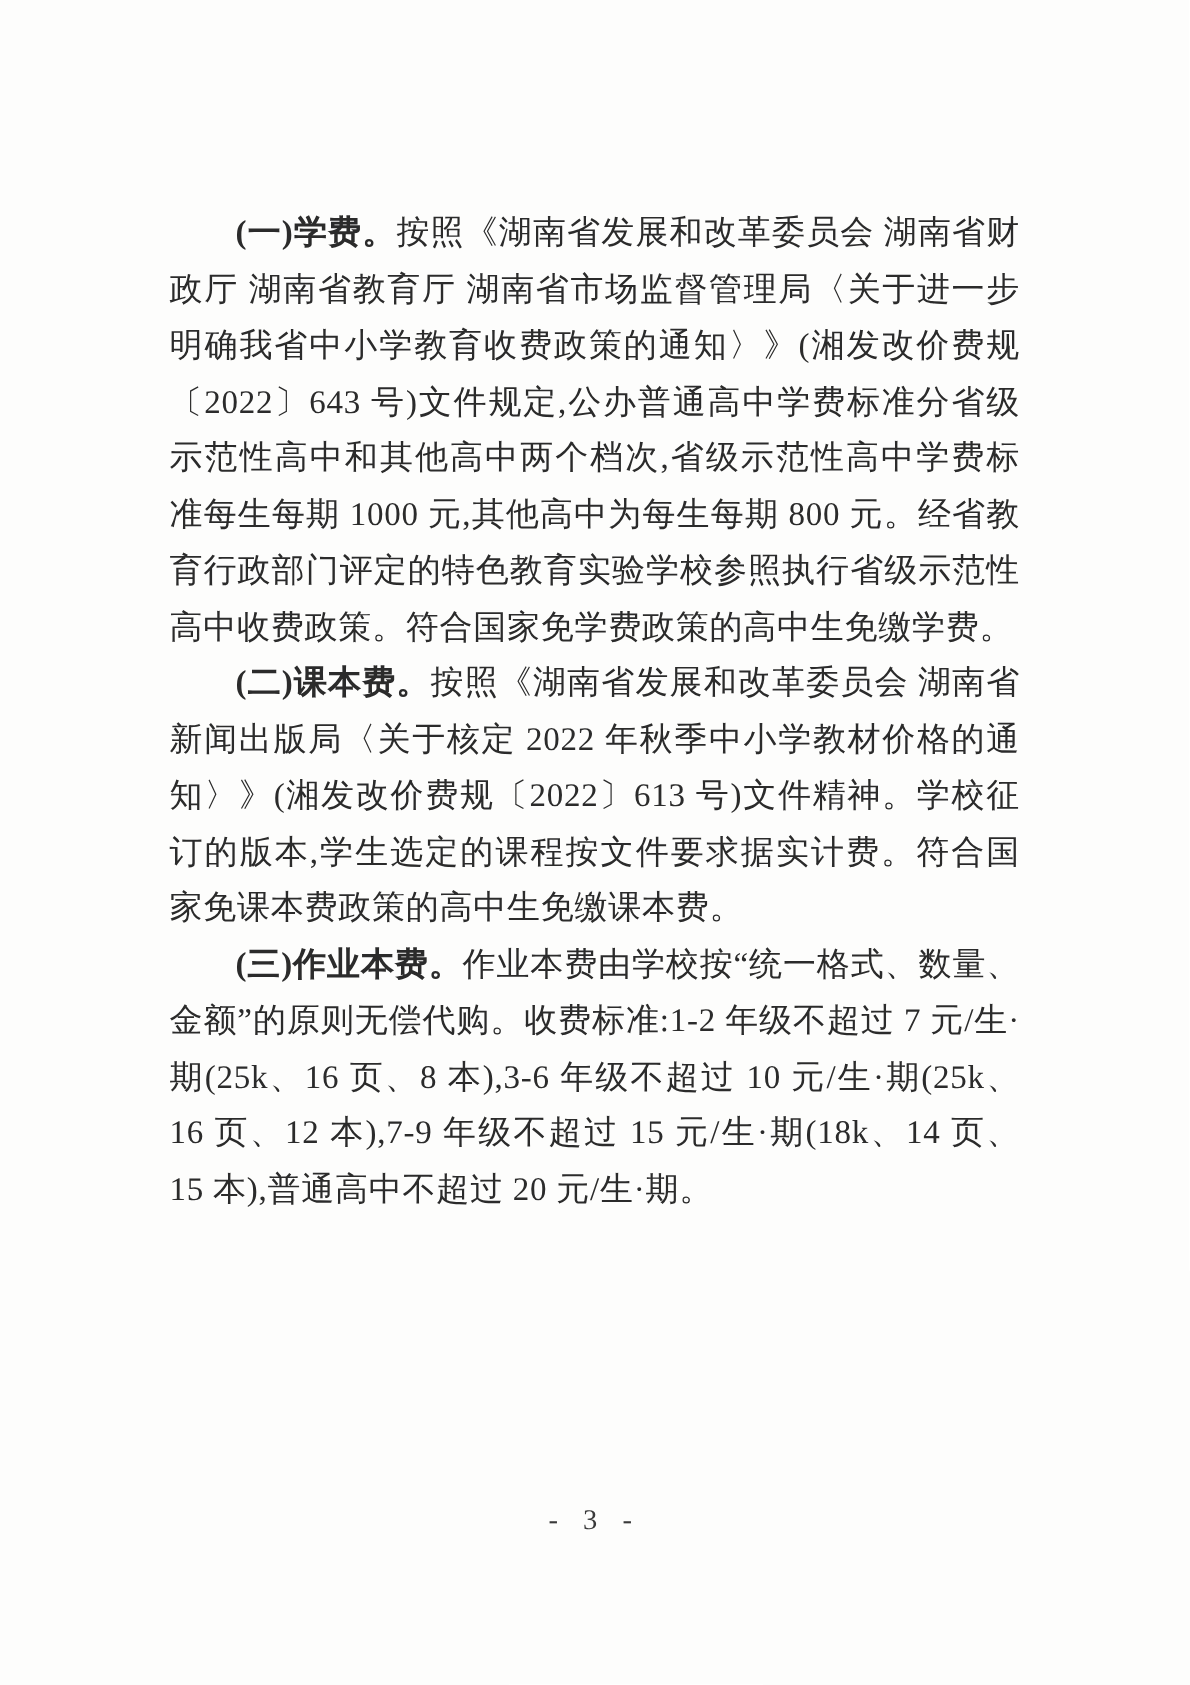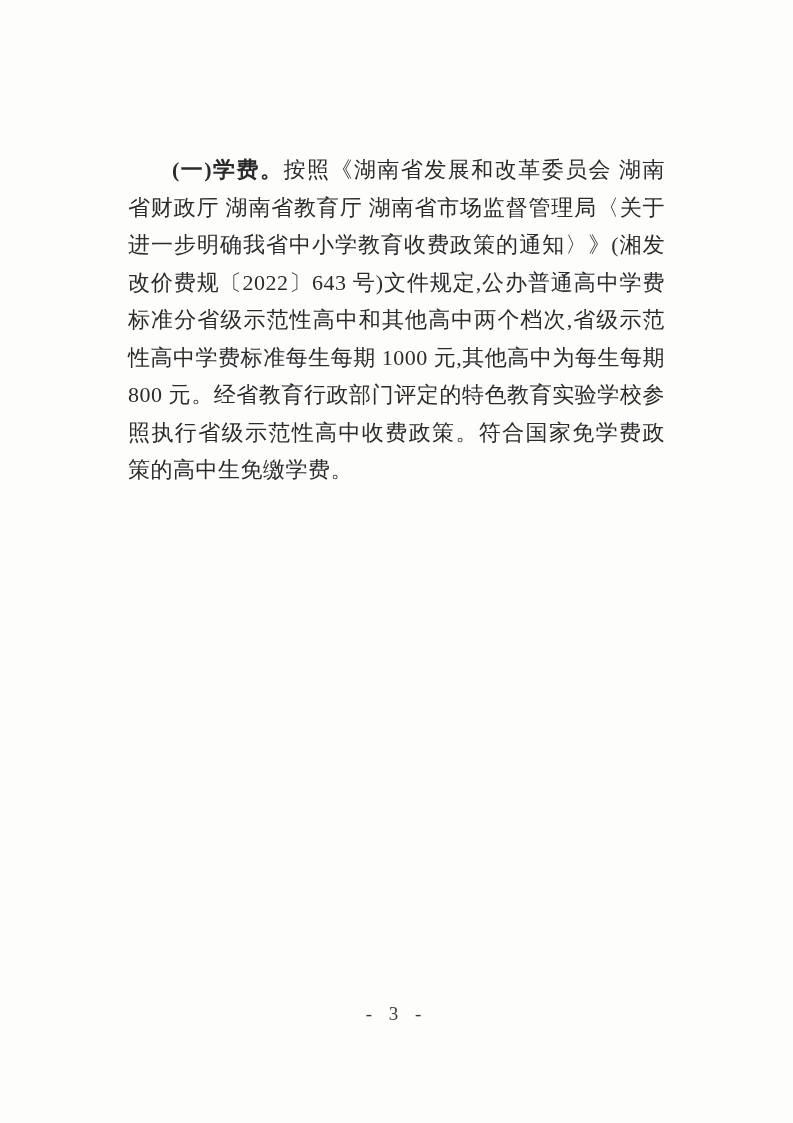--- a/index.html
+++ b/index.html
@@ -21,21 +21,21 @@
     left: 113px;
     width: 567px;
     color: #2b2b2b;
     font-size: 22px;
     line-height: 37.5px;
     text-align: justify;
     text-align-last: left;
     letter-spacing: 0.5px;
   }
   .para {
-    margin: 15px;
+    margin: 0;
     text-indent: 2em;
   }
   .para .head {
     font-weight: bold;
   }
   .pagenum {
     position: absolute;
     left: 0;
     width: 100%;
     top: 1003px;
@@ -47,19 +47,21 @@
   }
 </style>
 </head>
 <body>
 
 <div class="page">
   <div class="content">
 
     <p class="para"><span class="head">(一)学费。</span><span>按照《湖南省发展和改革委员会 湖南省财政厅 湖南省教育厅 湖南省市场监督管理局〈关于进一步明确我省中小学教育收费政策的通知〉》(湘发改价费规〔2022〕643 号)文件规定,公办普通高中学费标准分省级示范性高中和其他高中两个档次,省级示范性高中学费标准每生每期 1000 元,其他高中为每生每期 800 元。经省教育行政部门评定的特色教育实验学校参照执行省级示范性高中收费政策。符合国家免学费政策的高中生免缴学费。</span></p>
 
+    <p class="para"><span class="head">(二)课本费。</span><span>按照《湖南省发展和改革委员会 湖南省新闻出版局〈关于核定 2022 年秋季中小学教材价格的通知〉》(湘发改价费规〔2022〕613 号)文件精神。学校征订的版本,学生选定的课程按文件要求据实计费。符合国家免课本费政策的高中生免缴课本费。</span></p>
 
+    <p class="para"><span class="head">(三)作业本费。</span><span>作业本费由学校按“统一格式、数量、金额”的原则无偿代购。收费标准:1-2 年级不超过 7 元/生·期(25k、16 页、8 本),3-6 年级不超过 10 元/生·期(25k、16 页、12 本),7-9 年级不超过 15 元/生·期(18k、14 页、15 本),普通高中不超过 20 元/生·期。</span></p>
 
 
   </div>
 
   <div class="pagenum">- 3 -</div>
 </div>
 
 </body></html>

